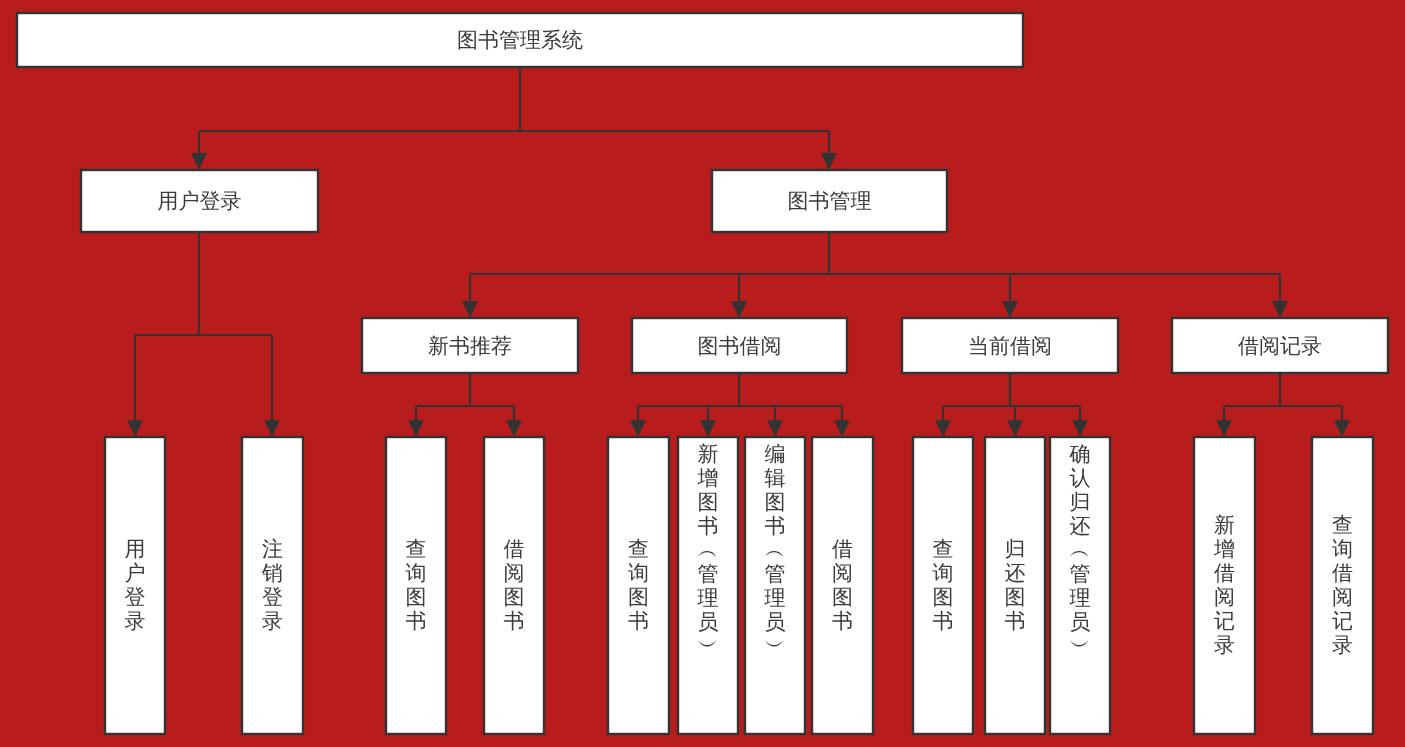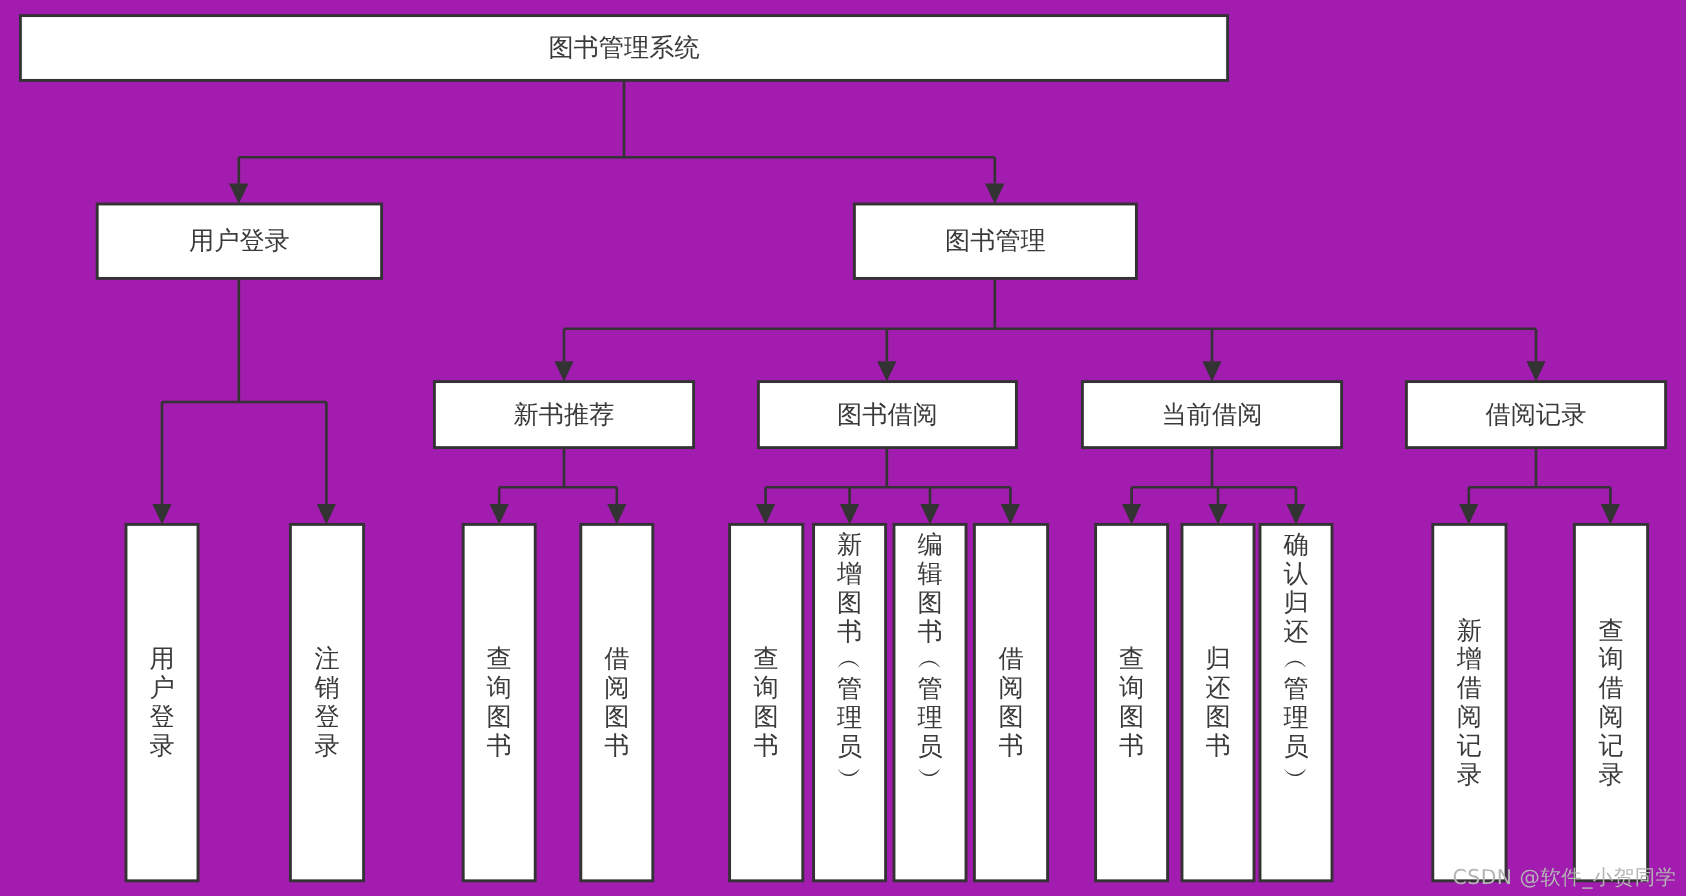--- a/index.html
+++ b/index.html
@@ -10,21 +10,21 @@
   body {
     width: 1405px;
     height: 747px;
     font-family: "DejaVu Sans", "Liberation Sans", sans-serif;
     overflow: hidden;
   }
   #diagram-root {
     position: relative;
     width: 1405px;
     height: 747px;
-    background: #a21caf;
+    background: #b91c1c;
   }
   svg#tree-svg {
     position: absolute;
     left: 0;
     top: 0;
     width: 1405px;
     height: 747px;
   }
   .node-rect {
     fill: #ffffff;
@@ -199,14 +199,13 @@
         <g>
           <rect x="1194" y="437" width="61" height="297" class="node-rect"></rect>
           <text x="1224.5" class="node-label-vert"><tspan x="1224.5" y="532.22">新</tspan><tspan x="1224.5" y="556.22">增</tspan><tspan x="1224.5" y="580.22">借</tspan><tspan x="1224.5" y="604.22">阅</tspan><tspan x="1224.5" y="628.22">记</tspan><tspan x="1224.5" y="652.22">录</tspan></text>
         </g>
         <g>
           <rect x="1312" y="437" width="61" height="297" class="node-rect"></rect>
           <text x="1342.5" class="node-label-vert"><tspan x="1342.5" y="532.22">查</tspan><tspan x="1342.5" y="556.22">询</tspan><tspan x="1342.5" y="580.22">借</tspan><tspan x="1342.5" y="604.22">阅</tspan><tspan x="1342.5" y="628.22">记</tspan><tspan x="1342.5" y="652.22">录</tspan></text>
         </g>
       </g>
   </svg>
-  <div class="watermark">CSDN @软件_小贺同学</div>
 </div>
 
 </body></html>

